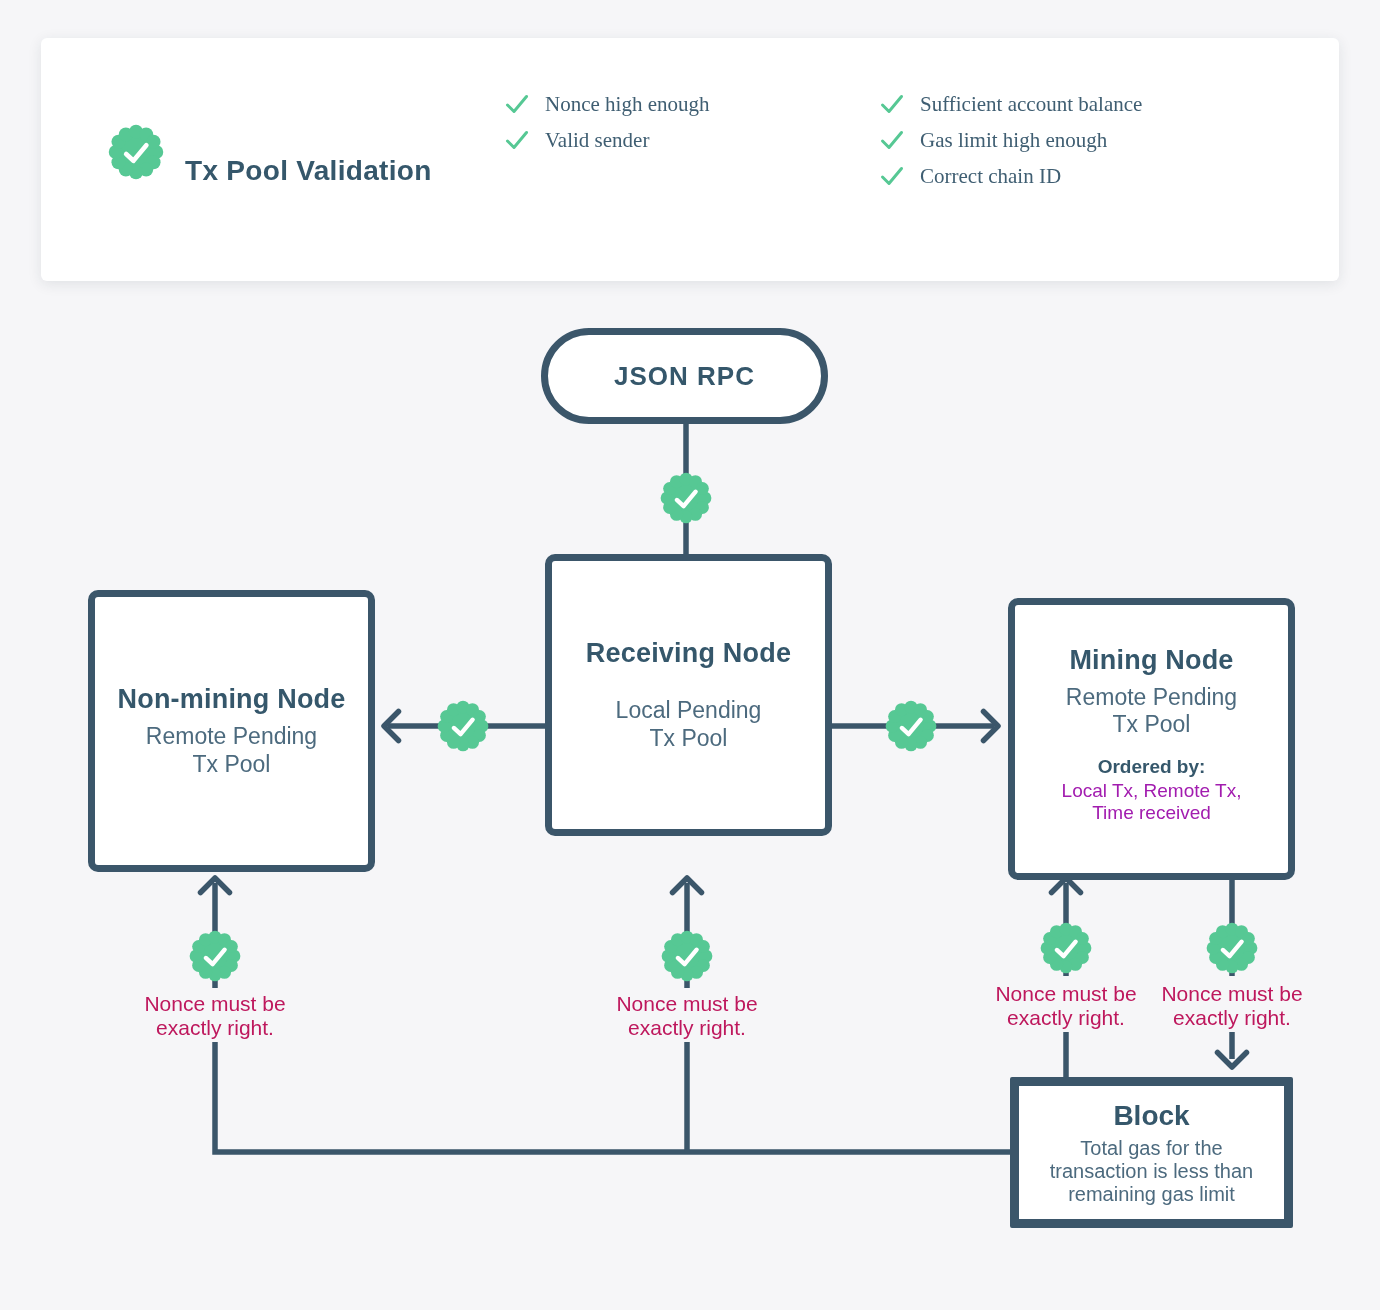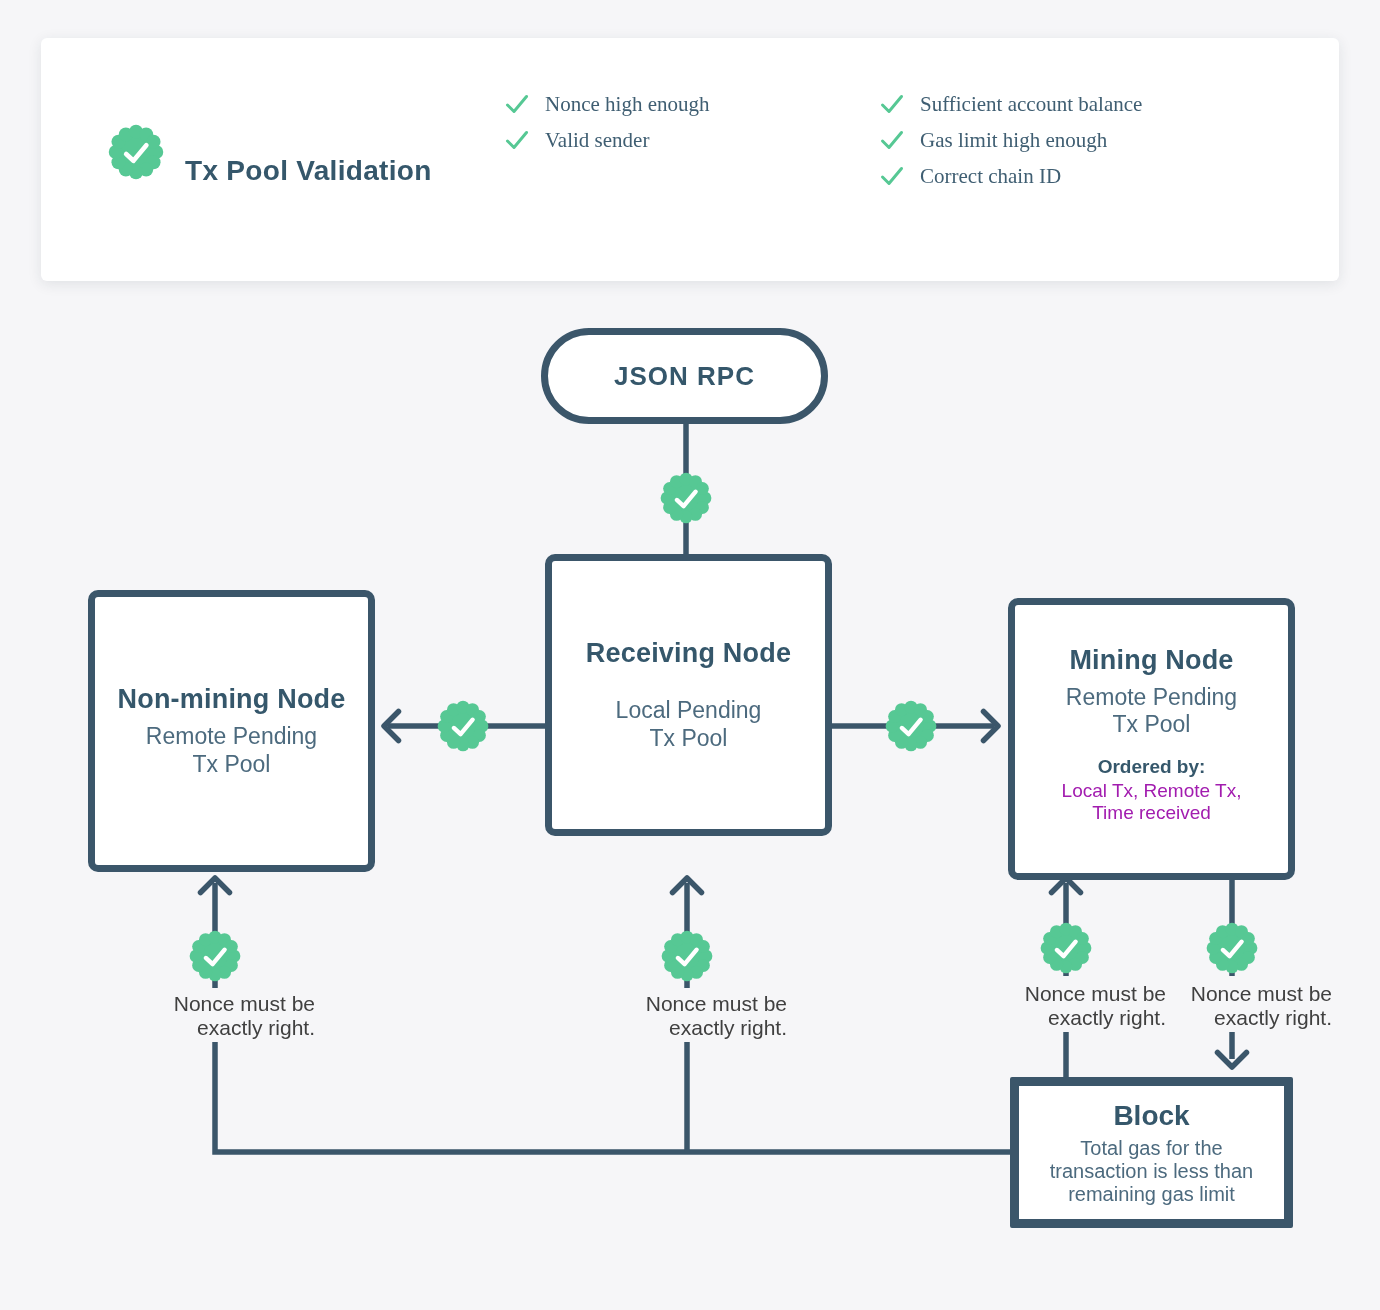--- a/index.html
+++ b/index.html
@@ -69,22 +69,22 @@
 
   .node.blocknode{
     left:1010px;top:1077px;width:283px;height:151px;
     border-width:9px;border-radius:2px;padding:0 0;
   }
   .block-title{font-size:28px;font-weight:bold;color:#35576B;}
   .block-desc{margin-top:5px;font-size:20px;color:#4C6A7E;line-height:1.15;white-space:pre-line;}
 
   .note{
     position:absolute;transform:translateX(-50%);
-    width:200px;text-align:right;
-    font-size:21px;color:#404040;line-height:1.14;white-space:pre-line;
+    width:200px;text-align:center;
+    font-size:21px;color:#be185d;line-height:1.14;white-space:pre-line;
   }
 </style>
 </head>
 <body>
 
 <div class="stage">
 
   <svg class="wires" viewBox="0 0 1380 1310">
 
     <path d="M686 424 V580"></path>

